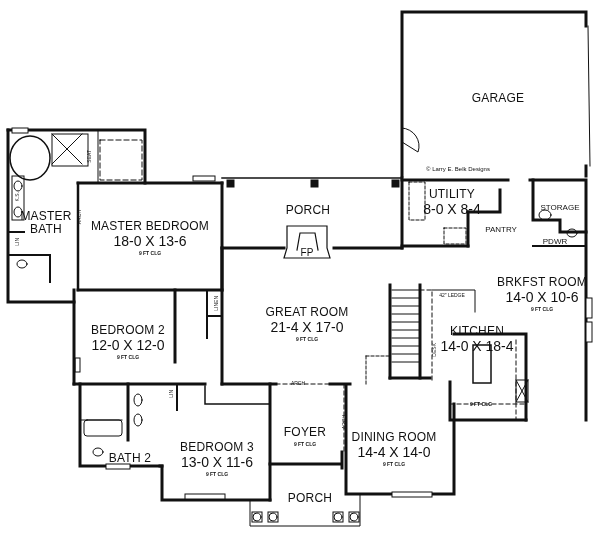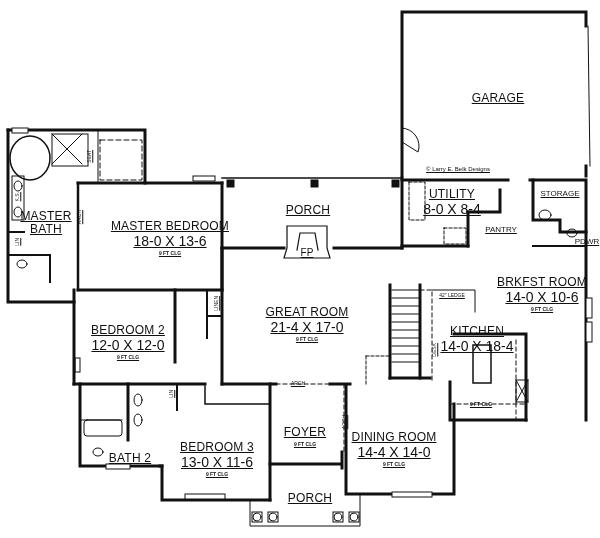--- a/index.html
+++ b/index.html
@@ -1,18 +1,18 @@
 <!DOCTYPE html>
 <html><head>
 <meta charset="utf-8">
 <style>
   html, body { margin:0; padding:0; background:#ffffff; }
   body { width:600px; height:538px; position:relative; overflow:hidden; font-family:"Liberation Sans", sans-serif; color:#111; }
   svg.plan { position:absolute; left:0; top:0; }
-  .lbl { position:absolute; text-align:center; white-space:nowrap; line-height:1.1; transform:translateX(-50%);text-decoration:underline; }
+  .lbl { position:absolute; text-align:center; white-space:nowrap; line-height:1.1; transform:translateX(-50%); }
   .name { font-size:12px; letter-spacing:0.2px; }
   .dim { font-size:14px; display:block; }
   .clg { font-size:5px; font-weight:bold; display:block; margin-top:2px; }
   .small { font-size:6px; }
   .tiny { font-size:5px; }
   .vert { writing-mode:vertical-rl; transform:translateX(-50%) rotate(180deg); }
   .credit { font-size:6px; }
 </style>
 </head>
 <body>
@@ -139,50 +139,50 @@
     </g>
   </g>
 </svg>
 
 <div class="lbl" style="left:498px;top:88px;">
   <span class="name">GARAGE</span>
 </div>
 
 <div class="lbl credit" style="left:458px;top:166px;">© Larry E. Belk Designs</div>
 
-<div class="lbl" style="left:150px;top:216px;margin-left:20px;">
+<div class="lbl" style="left:150px;top:216px;">
   <span class="name">MASTER BEDROOM</span>
   <span class="dim">18-0 X 13-6</span>
   <span class="clg">9 FT CLG</span>
 </div>
 
 <div class="lbl" style="left:46px;top:210px;">
   <span class="name" style="display:block">MASTER</span>
   <span class="name" style="display:block">BATH</span>
 </div>
 
 <div class="lbl" style="left:308px;top:200px;">
   <span class="name">PORCH</span>
 </div>
 <div class="lbl small" style="left:307px;top:247px;font-size:10px;">FP</div>
 
 <div class="lbl" style="left:452px;top:184px;">
   <span class="name">UTILITY</span>
   <span class="dim">8-0 X 8-4</span>
 </div>
 
-<div class="lbl" style="left:560px;top:190px;font-size:8px;">
+<div class="lbl" style="left:560px;top:204px;font-size:8px;">
   <span>STORAGE</span>
 </div>
 
 <div class="lbl" style="left:487px;top:226px;font-size:8px;padding-left:28px;">
   <span>PANTRY</span>
 </div>
 
-<div class="lbl" style="left:555px;top:238px;font-size:8px;margin-left:32px;">
+<div class="lbl" style="left:555px;top:238px;font-size:8px;">
   <span>PDWR</span>
 </div>
 
 <div class="lbl" style="left:542px;top:272px;">
   <span class="name">BRKFST ROOM</span>
   <span class="dim">14-0 X 10-6</span>
   <span class="clg">9 FT CLG</span>
 </div>
 
 <div class="lbl" style="left:307px;top:302px;">

